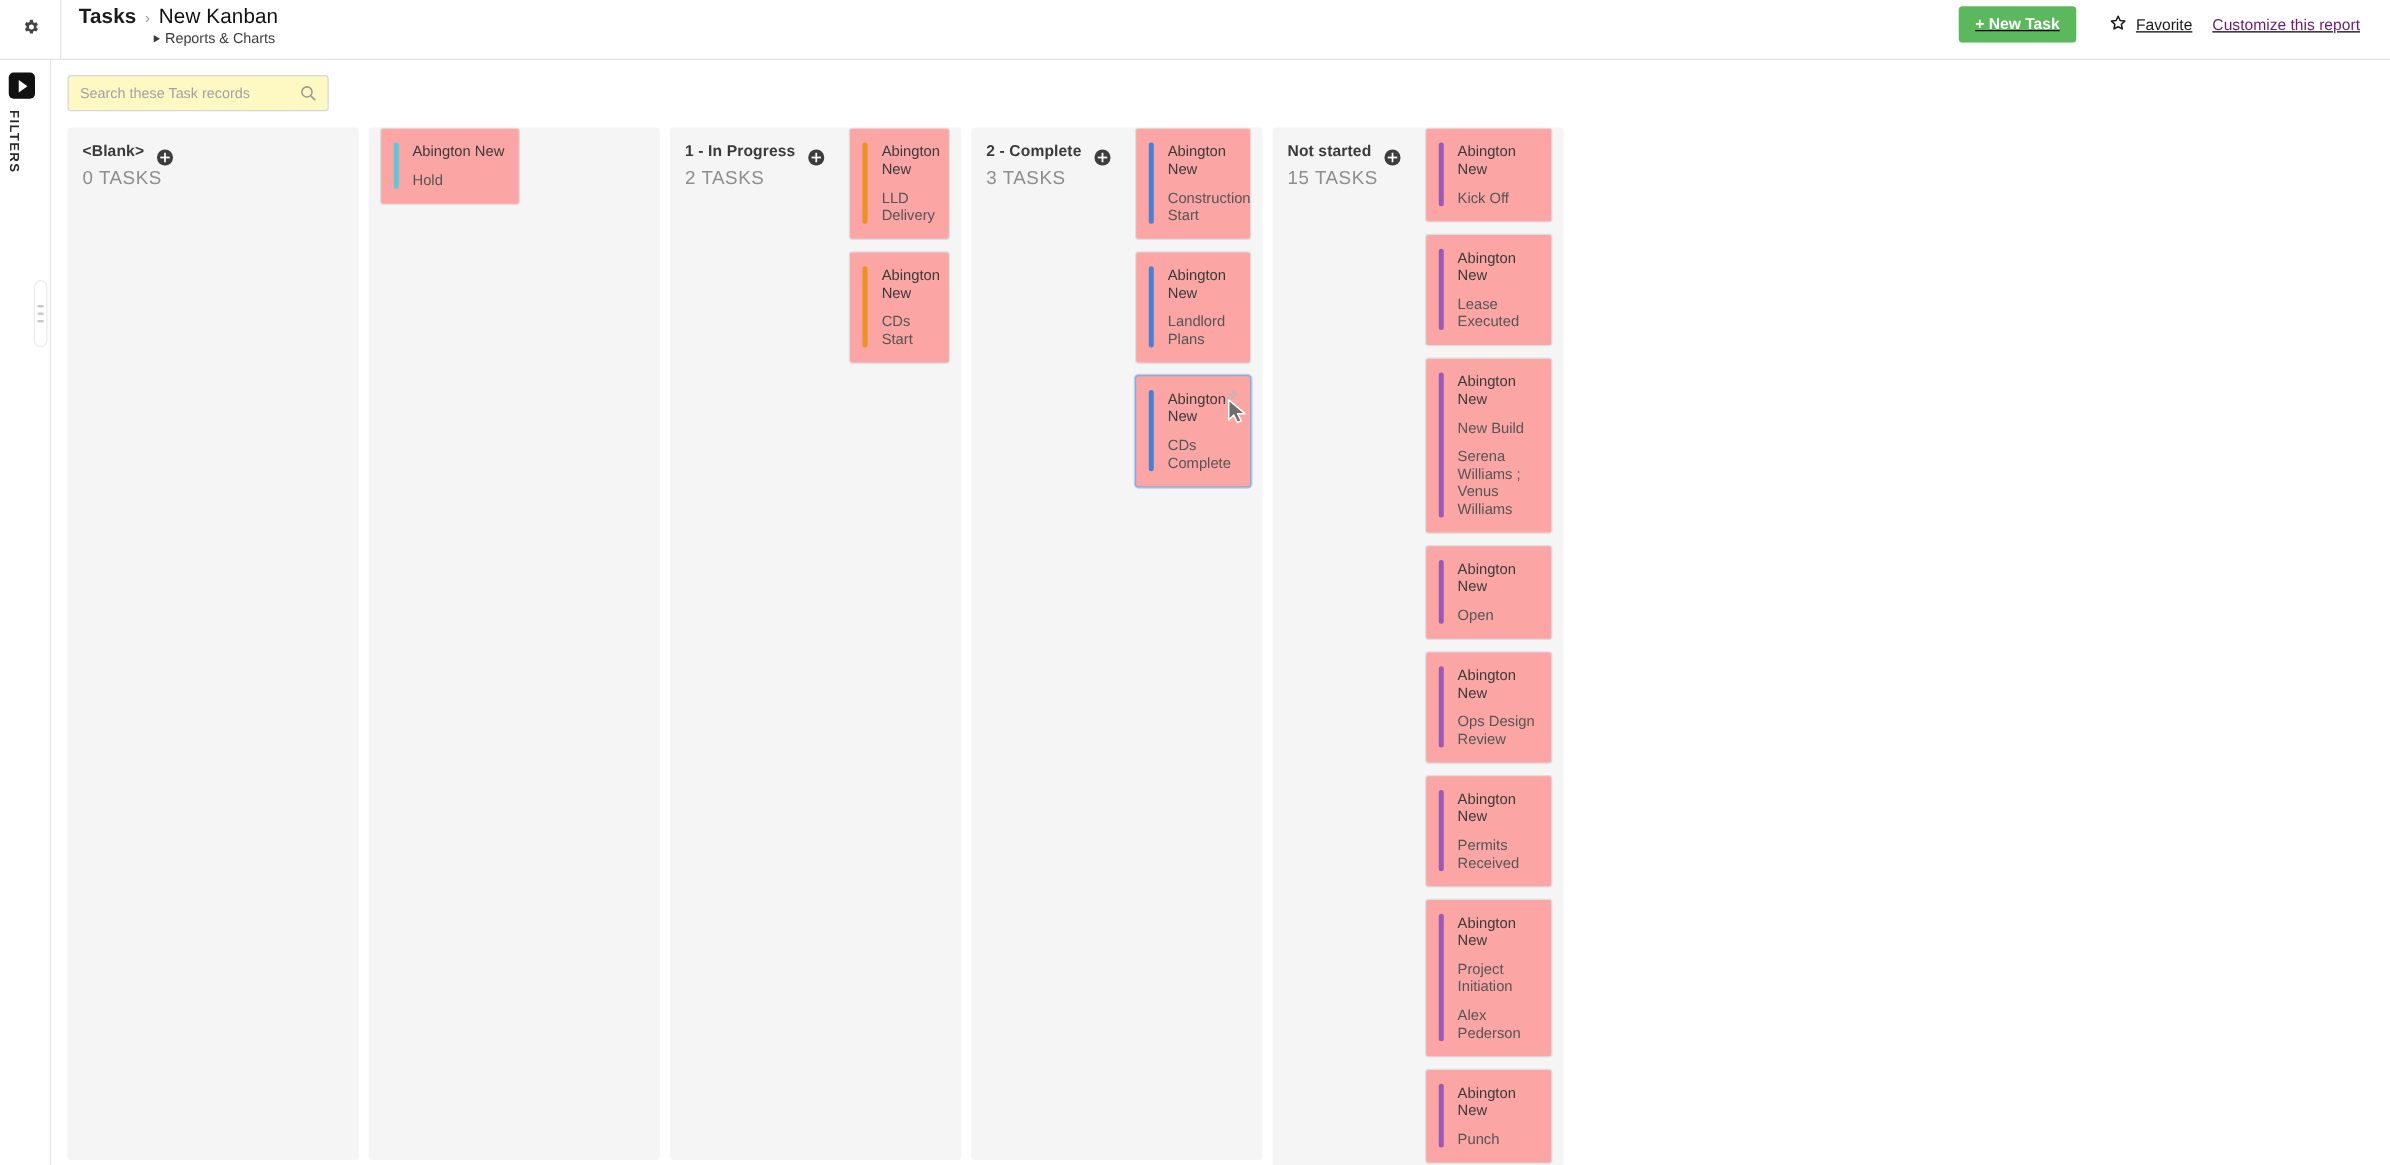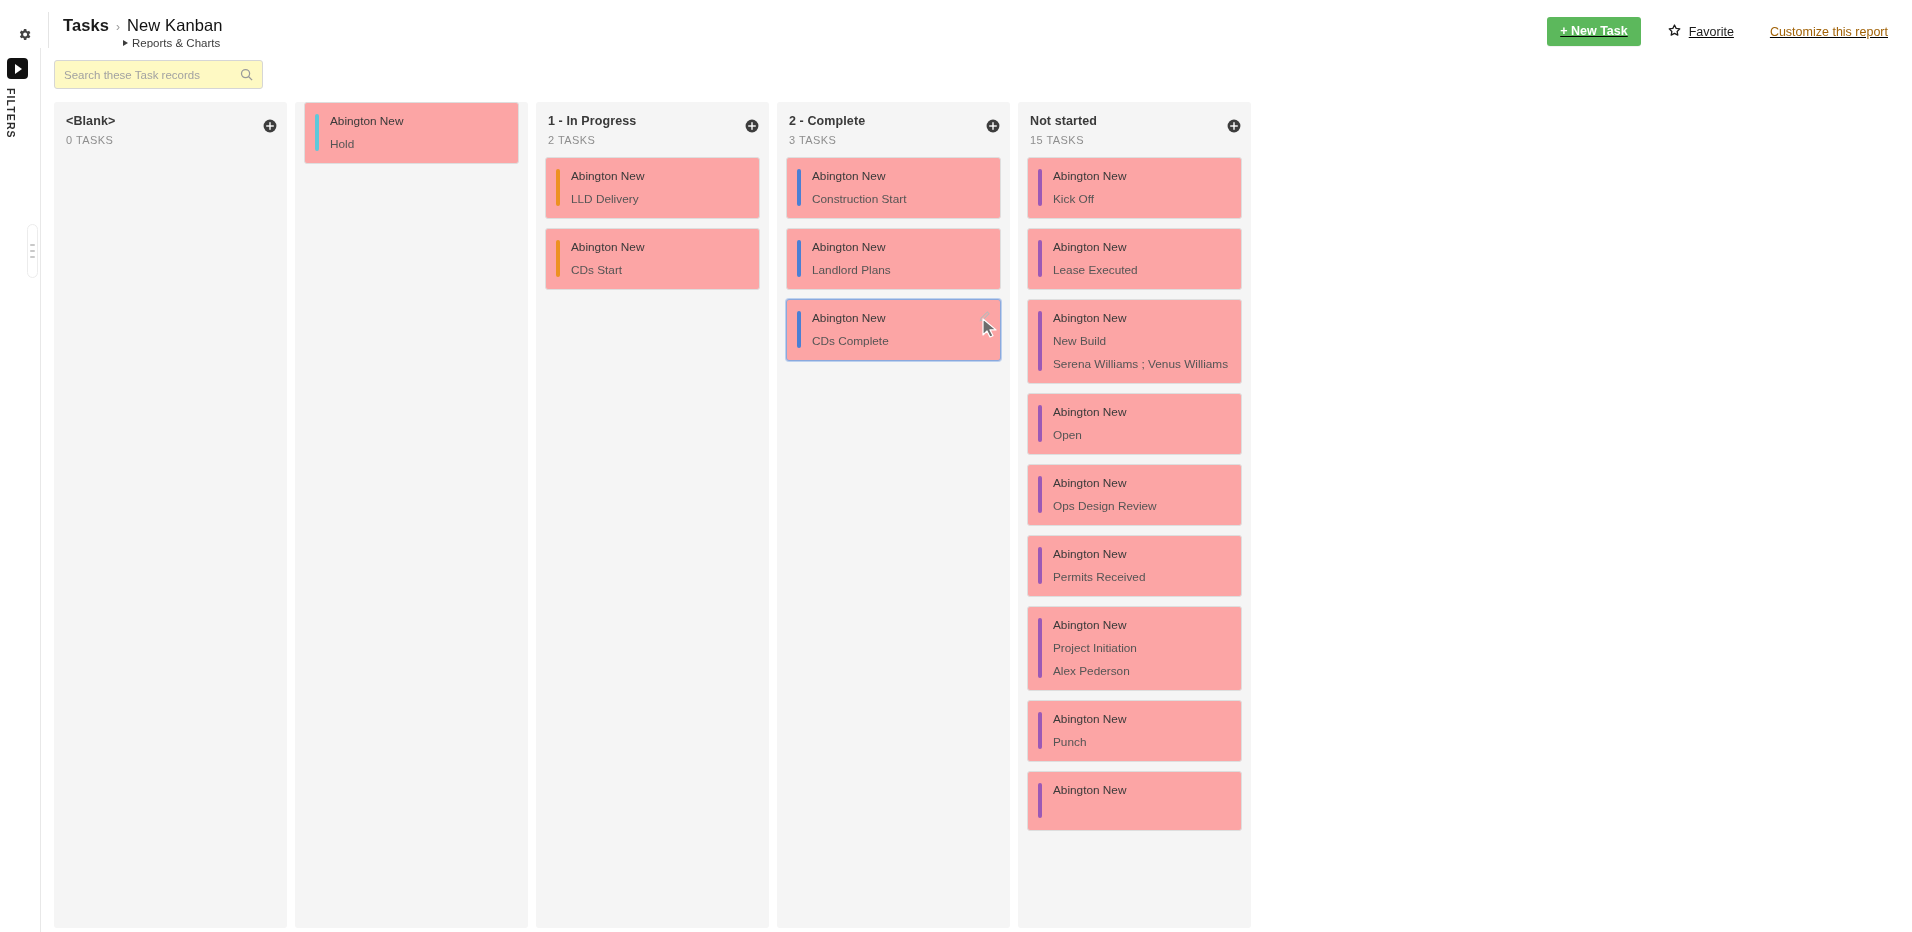--- a/index.html
+++ b/index.html
@@ -5,21 +5,21 @@
   * { box-sizing: border-box; margin: 0; padding: 0; }
   html, body {
     width: 1912px; height: 932px;
     background: #ffffff;
     font-family: "Liberation Sans", sans-serif;
     overflow: hidden;
   }
 
   
   .topbar {
-    position: absolute; top: 12px; left: 0;
+    position: absolute; top: 0; left: 0;
     width: 1912px; height: 48px;
     background: #ffffff;
     border-bottom: 1px solid #e4e4e4;
     display: flex; align-items: flex-start;
   }
   .gear-slot {
     width: 48px; height: 48px;
     display: flex; align-items: center; justify-content: center;
     flex: 0 0 48px;
   }
@@ -65,22 +65,22 @@
     white-space: nowrap;
     box-shadow: 0 1px 0 rgba(0,0,0,.05);
   }
   .favorite-btn {
     display: flex; align-items: center; gap: 7px;
     margin-left: 26px;
     cursor: pointer;
     font-size: 12.5px; color: #1b1b1b;
   }
   .customize-link {
-    margin-left: 36px;
-    font-size: 12.5px; color: #a16207; cursor: pointer;
+    margin-left: 16px;
+    font-size: 12.5px; color: #701a75; cursor: pointer;
     white-space: nowrap;
   }
 
   
   .left-rail {
     position: absolute; top: 48px; left: 0;
     width: 41px; height: 884px;
     background: #ffffff;
     border-right: 1px solid #e8e8e8;
   }
@@ -149,37 +149,37 @@
     display: flex;
     gap: 8px;
     padding: 13px 0 0 13px;
     height: 826px;
     align-items: flex-start;
   }
   .column {
     width: 233px;
     background: #f5f5f5;
     border-radius: 3px;
-    display: flex; flex-direction: column;
+    display: flex; flex-direction: row;
     min-height: 826px;
     flex: 0 0 233px;
   }
   .col-header {
     padding: 12px 12px 11px 12px;
     position: relative;
     flex: 0 0 auto;
   }
   .col-title {
     font-size: 12.5px; font-weight: bold; color: #3a3a3a;
     letter-spacing: .1px;
     padding-right: 22px;
   }
   .col-count {
     margin-top: 6px;
-    font-size: 11px; color: #8e8e8e; letter-spacing: .45px;
+    font-size: 15px; color: #8e8e8e; letter-spacing: .45px;
   }
   .col-add {
     position: absolute; right: 10px; top: 17px;
     cursor: pointer; line-height: 0;
   }
   .col-body {
     padding: 0 9px 9px 9px;
     display: flex; flex-direction: column; gap: 9px;
     overflow: hidden;
   }

